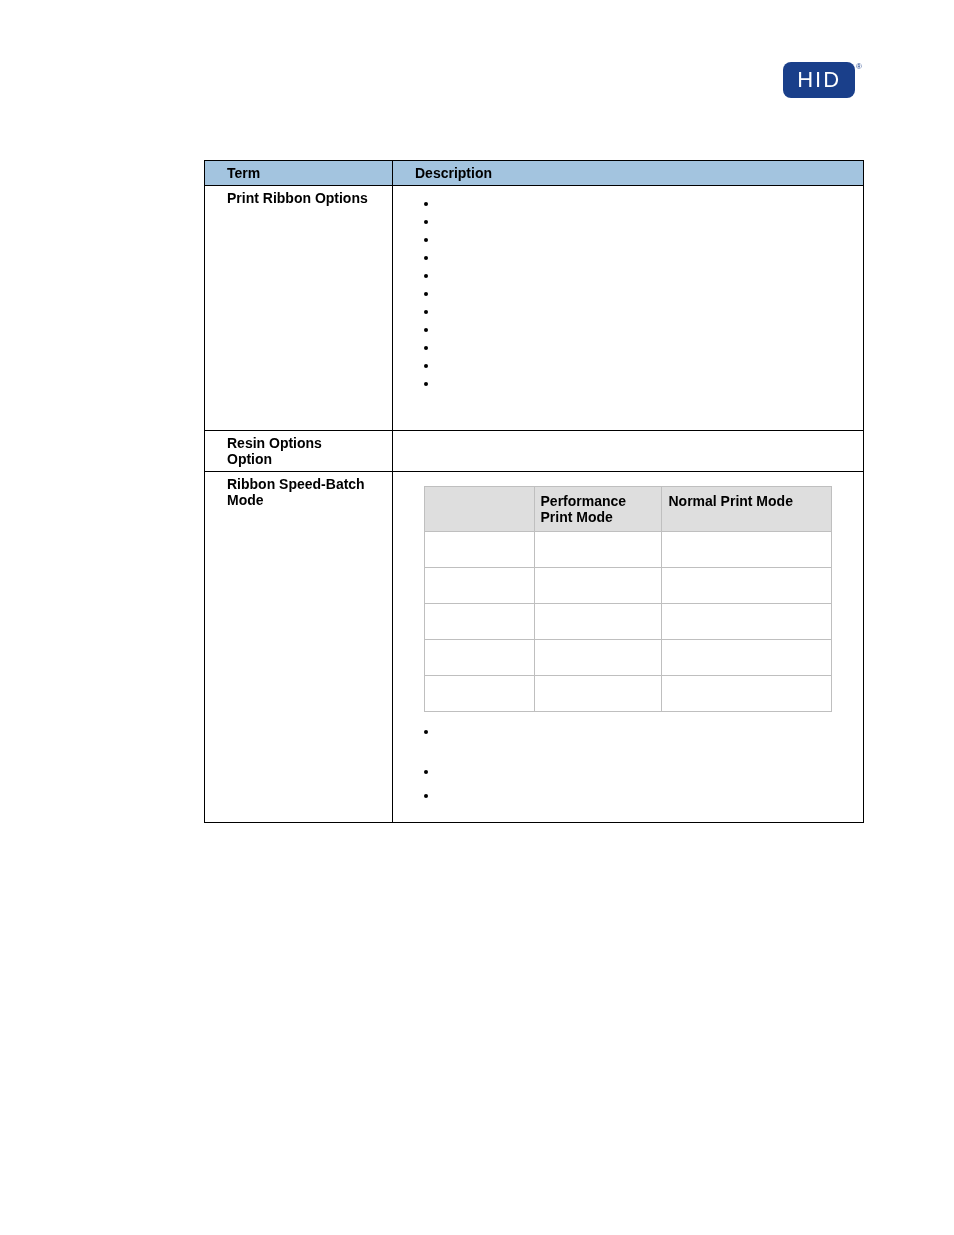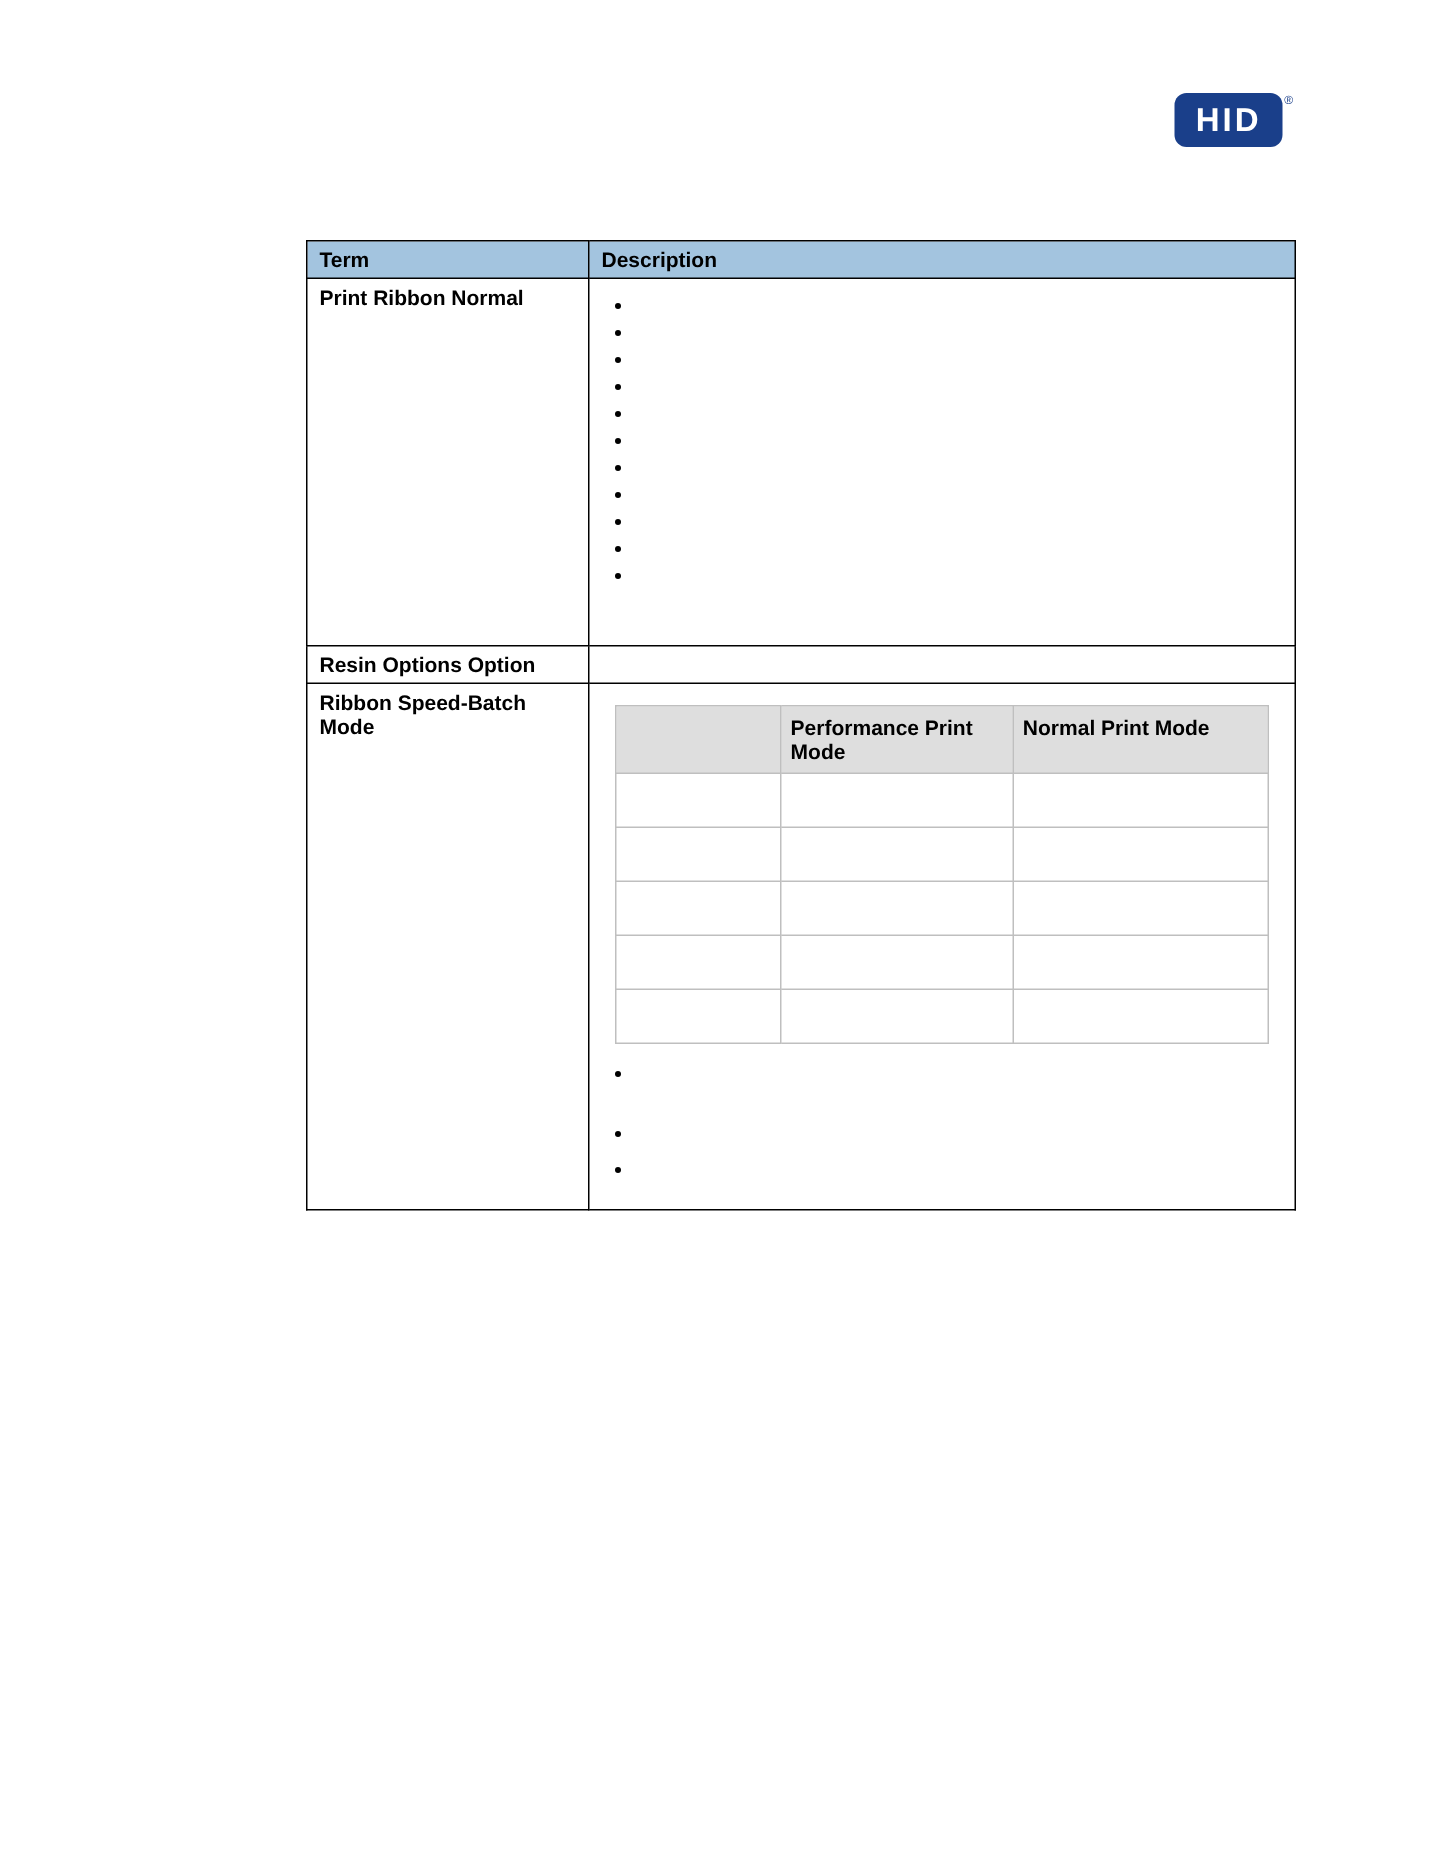--- a/index.html
+++ b/index.html
@@ -28,21 +28,21 @@
   }
   .logo {
     width: 72px;
     height: 36px;
     background: #1a3f8a;
     border-radius: 8px;
     display: flex;
     align-items: center;
     justify-content: center;
     color: #fff;
-    font-weight: 700;
+    font-weight: 400;
     font-size: 22px;
     letter-spacing: 2px;
     font-family: Arial, Helvetica, sans-serif;
   }
   .reg {
     font-size: 8px;
     color: #1a3f8a;
     margin-left: 1px;
     margin-top: 0;
   }
@@ -54,21 +54,21 @@
   }
   table.main {
     border-collapse: collapse;
     width: 100%;
     table-layout: fixed;
   }
   table.main > tbody > tr > th,
   table.main > tbody > tr > td {
     border: 1px solid #000;
     vertical-align: top;
-    padding: 4px 8px;
+    padding: 4px 22px;
   }
   table.main > tbody > tr > th {
     background: #a3c4df;
     text-align: left;
     font-weight: 700;
     color: #000;
   }
   col.termcol { width: 188px; }
   col.desccol { width: auto; }
   .term-cell { font-weight: 700; }
@@ -139,21 +139,21 @@
         <col class="termcol">
         <col class="desccol">
       </colgroup>
       <tbody>
         <tr>
           <th>Term</th>
           <th>Description</th>
         </tr>
 
         <tr>
-          <td class="term-cell">Print Ribbon Normal</td>
+          <td class="term-cell">Print Ribbon Options</td>
           <td>
             <ul class="bullets">
               <li></li>
               <li></li>
               <li></li>
               <li></li>
               <li></li>
               <li></li>
               <li></li>
               <li></li>

